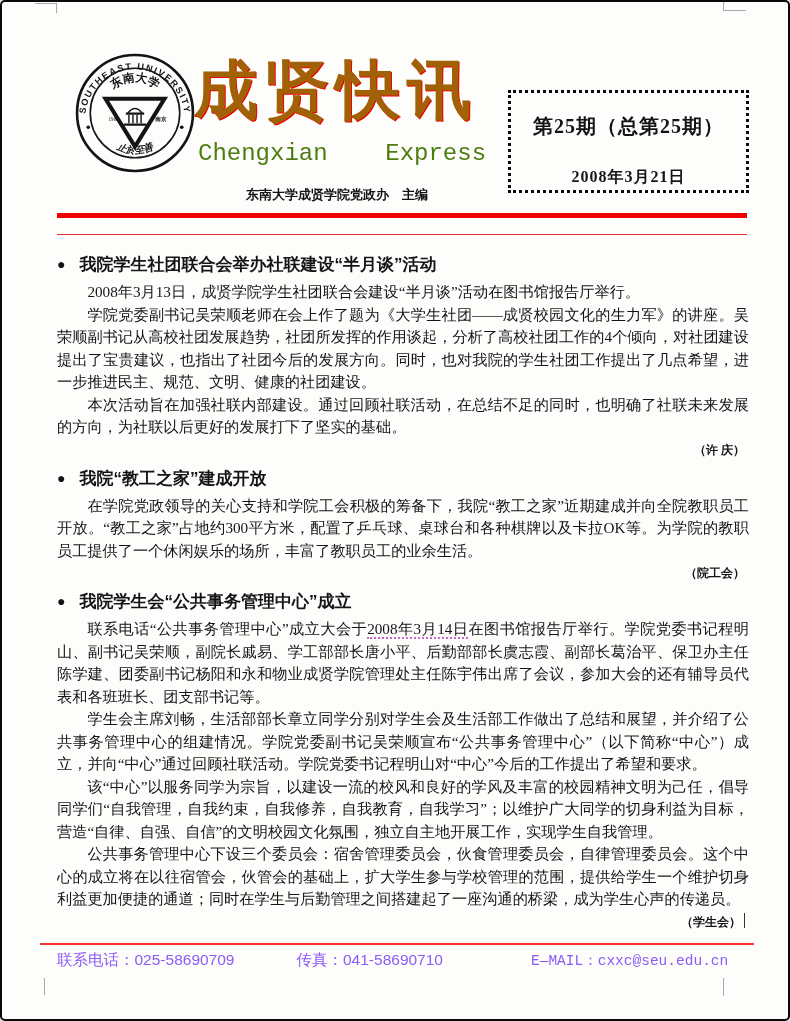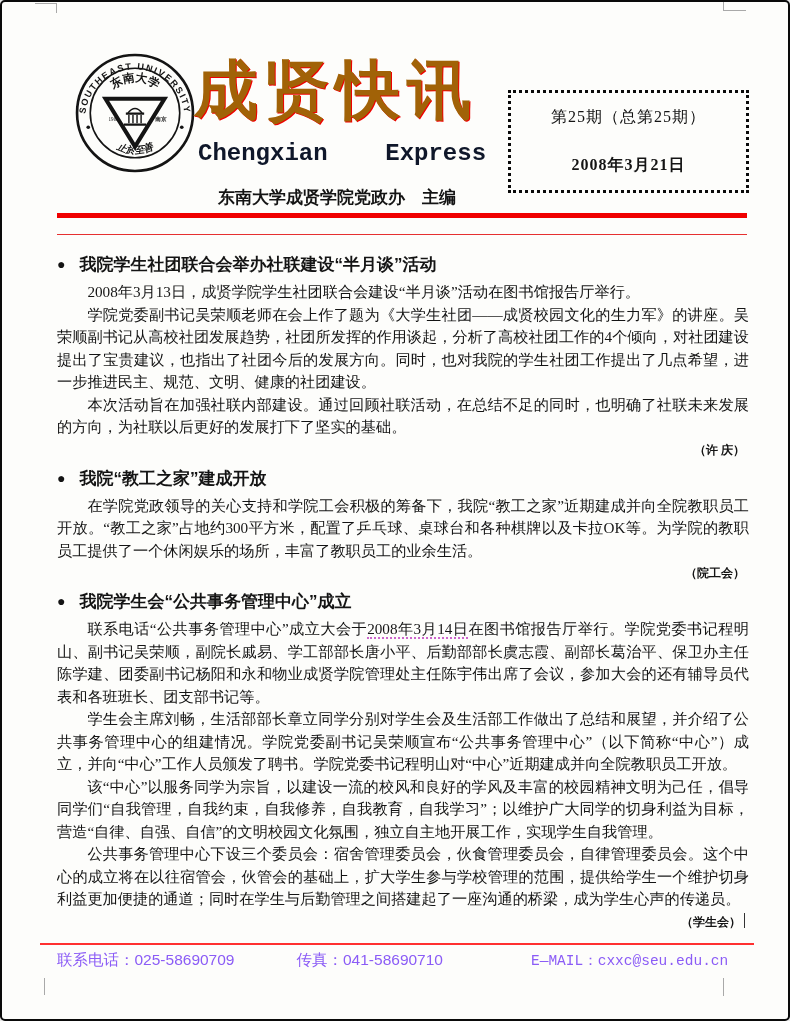--- a/index.html
+++ b/index.html
@@ -18,32 +18,32 @@
   
   .seal{position:absolute;left:72px;top:50px;width:122px;height:122px;}
   .title-cn{
     position:absolute;left:192px;top:46px;width:300px;
     font-size:64px;font-weight:bold;color:#a16207;letter-spacing:7px;
     font-family:"DejaVu Serif","Liberation Serif",serif;line-height:1.3;
     text-shadow:1px 1px 0 #f00000;
   }
   .title-en{
     position:absolute;left:196px;top:138px;
-    font-size:24px;font-weight:bold;color:#0f172a;white-space:pre;
+    font-size:24px;font-weight:normal;color:#4d7c0f;white-space:pre;
     font-family:"Liberation Mono","DejaVu Sans Mono",monospace;
   }
   .editor-line{
     position:absolute;left:180px;top:184px;width:310px;text-align:center;
-    font-size:17px;font-weight:bold;font-family:"Liberation Sans","DejaVu Sans",sans-serif;
+    font-size:13px;font-weight:bold;font-family:"Liberation Sans","DejaVu Sans",sans-serif;
   }
   .issue-box{
     position:absolute;left:506px;top:88px;width:241px;height:103px;
     border:3px dotted #0a0a0a;box-sizing:border-box;text-align:center;
   }
-  .issue-no{margin-top:14px;font-size:16px;font-weight:normal;letter-spacing:1px;}
+  .issue-no{margin-top:20px;font-size:20px;font-weight:bold;letter-spacing:1px;}
   .issue-date{margin-top:27px;font-size:16px;font-weight:bold;letter-spacing:1px;}
 
   .rule-thick{position:absolute;left:55px;top:211px;width:690px;height:5px;background:#f00000;}
   .rule-thin{position:absolute;left:55px;top:232px;width:690px;height:1px;background:#e63030;}
 
   
   .articles{position:absolute;left:55px;top:246px;width:692px;height:694px;overflow:hidden;}
   .headline{
     font-family:Liberation Sans, sans-serif;
     font-size:17px;font-weight:bold;line-height:27px;margin:3px 0 2px 0;
@@ -137,21 +137,21 @@
       </div>
       <p class="body-p">在学院党政领导的关心支持和学院工会积极的筹备下，我院“教工之家”近期建成并向全院教职员工开放。“教工之家”占地约300平方米，配置了乒乓球、桌球台和各种棋牌以及卡拉OK等。为学院的教职员工提供了一个休闲娱乐的场所，丰富了教职员工的业余生活。</p>
       <div class="byline">（院工会）</div>
     </div>
 
     <div>
       <div class="headline">
         <span class="bullet">●</span><span>我院学生会“公共事务管理中心”成立</span>
       </div>
       <p class="body-p"><span>联系电话“公共事务管理中心”成立大会于</span><span class="date-check">2008年3月14日</span><span>在图书馆报告厅举行。学院党委书记程明山、副书记吴荣顺，副院长戚易、学工部部长唐小平、后勤部部长虞志霞、副部长葛治平、保卫办主任陈学建、团委副书记杨阳和永和物业成贤学院管理处主任陈宇伟出席了会议，参加大会的还有辅导员代表和各班班长、团支部书记等。</span></p>
-      <p class="body-p">学生会主席刘畅，生活部部长章立同学分别对学生会及生活部工作做出了总结和展望，并介绍了公共事务管理中心的组建情况。学院党委副书记吴荣顺宣布“公共事务管理中心”（以下简称“中心”）成立，并向“中心”工作人员颁发了聘书。学院党委书记程明山对“中心”近期建成并向全院教职员工开放。</p>
+      <p class="body-p">学生会主席刘畅，生活部部长章立同学分别对学生会及生活部工作做出了总结和展望，并介绍了公共事务管理中心的组建情况。学院党委副书记吴荣顺宣布“公共事务管理中心”（以下简称“中心”）成立，并向“中心”通过回顾社联活动。学院党委书记程明山对“中心”今后的工作提出了希望和要求。</p>
       <p class="body-p">该“中心”以服务同学为宗旨，以建设一流的校风和良好的学风及丰富的校园精神文明为己任，倡导同学们“自我管理，自我约束，自我修养，自我教育，自我学习”；以维护广大同学的切身利益为目标，营造“自律、自强、自信”的文明校园文化氛围，独立自主地开展工作，实现学生自我管理。</p>
       <p class="body-p">公共事务管理中心下设三个委员会：宿舍管理委员会，伙食管理委员会，自律管理委员会。这个中心的成立将在以往宿管会，伙管会的基础上，扩大学生参与学校管理的范围，提供给学生一个维护切身利益更加便捷的通道；同时在学生与后勤管理之间搭建起了一座沟通的桥梁，成为学生心声的传递员。</p>
       <div class="byline"><span>（学生会）</span><span class="caret"></span></div>
     </div>
 
   </div>
 
   <div class="footer-rule"></div>
   <div class="footer-row">
     <span class="footer-item">联系电话：025-58690709</span>

